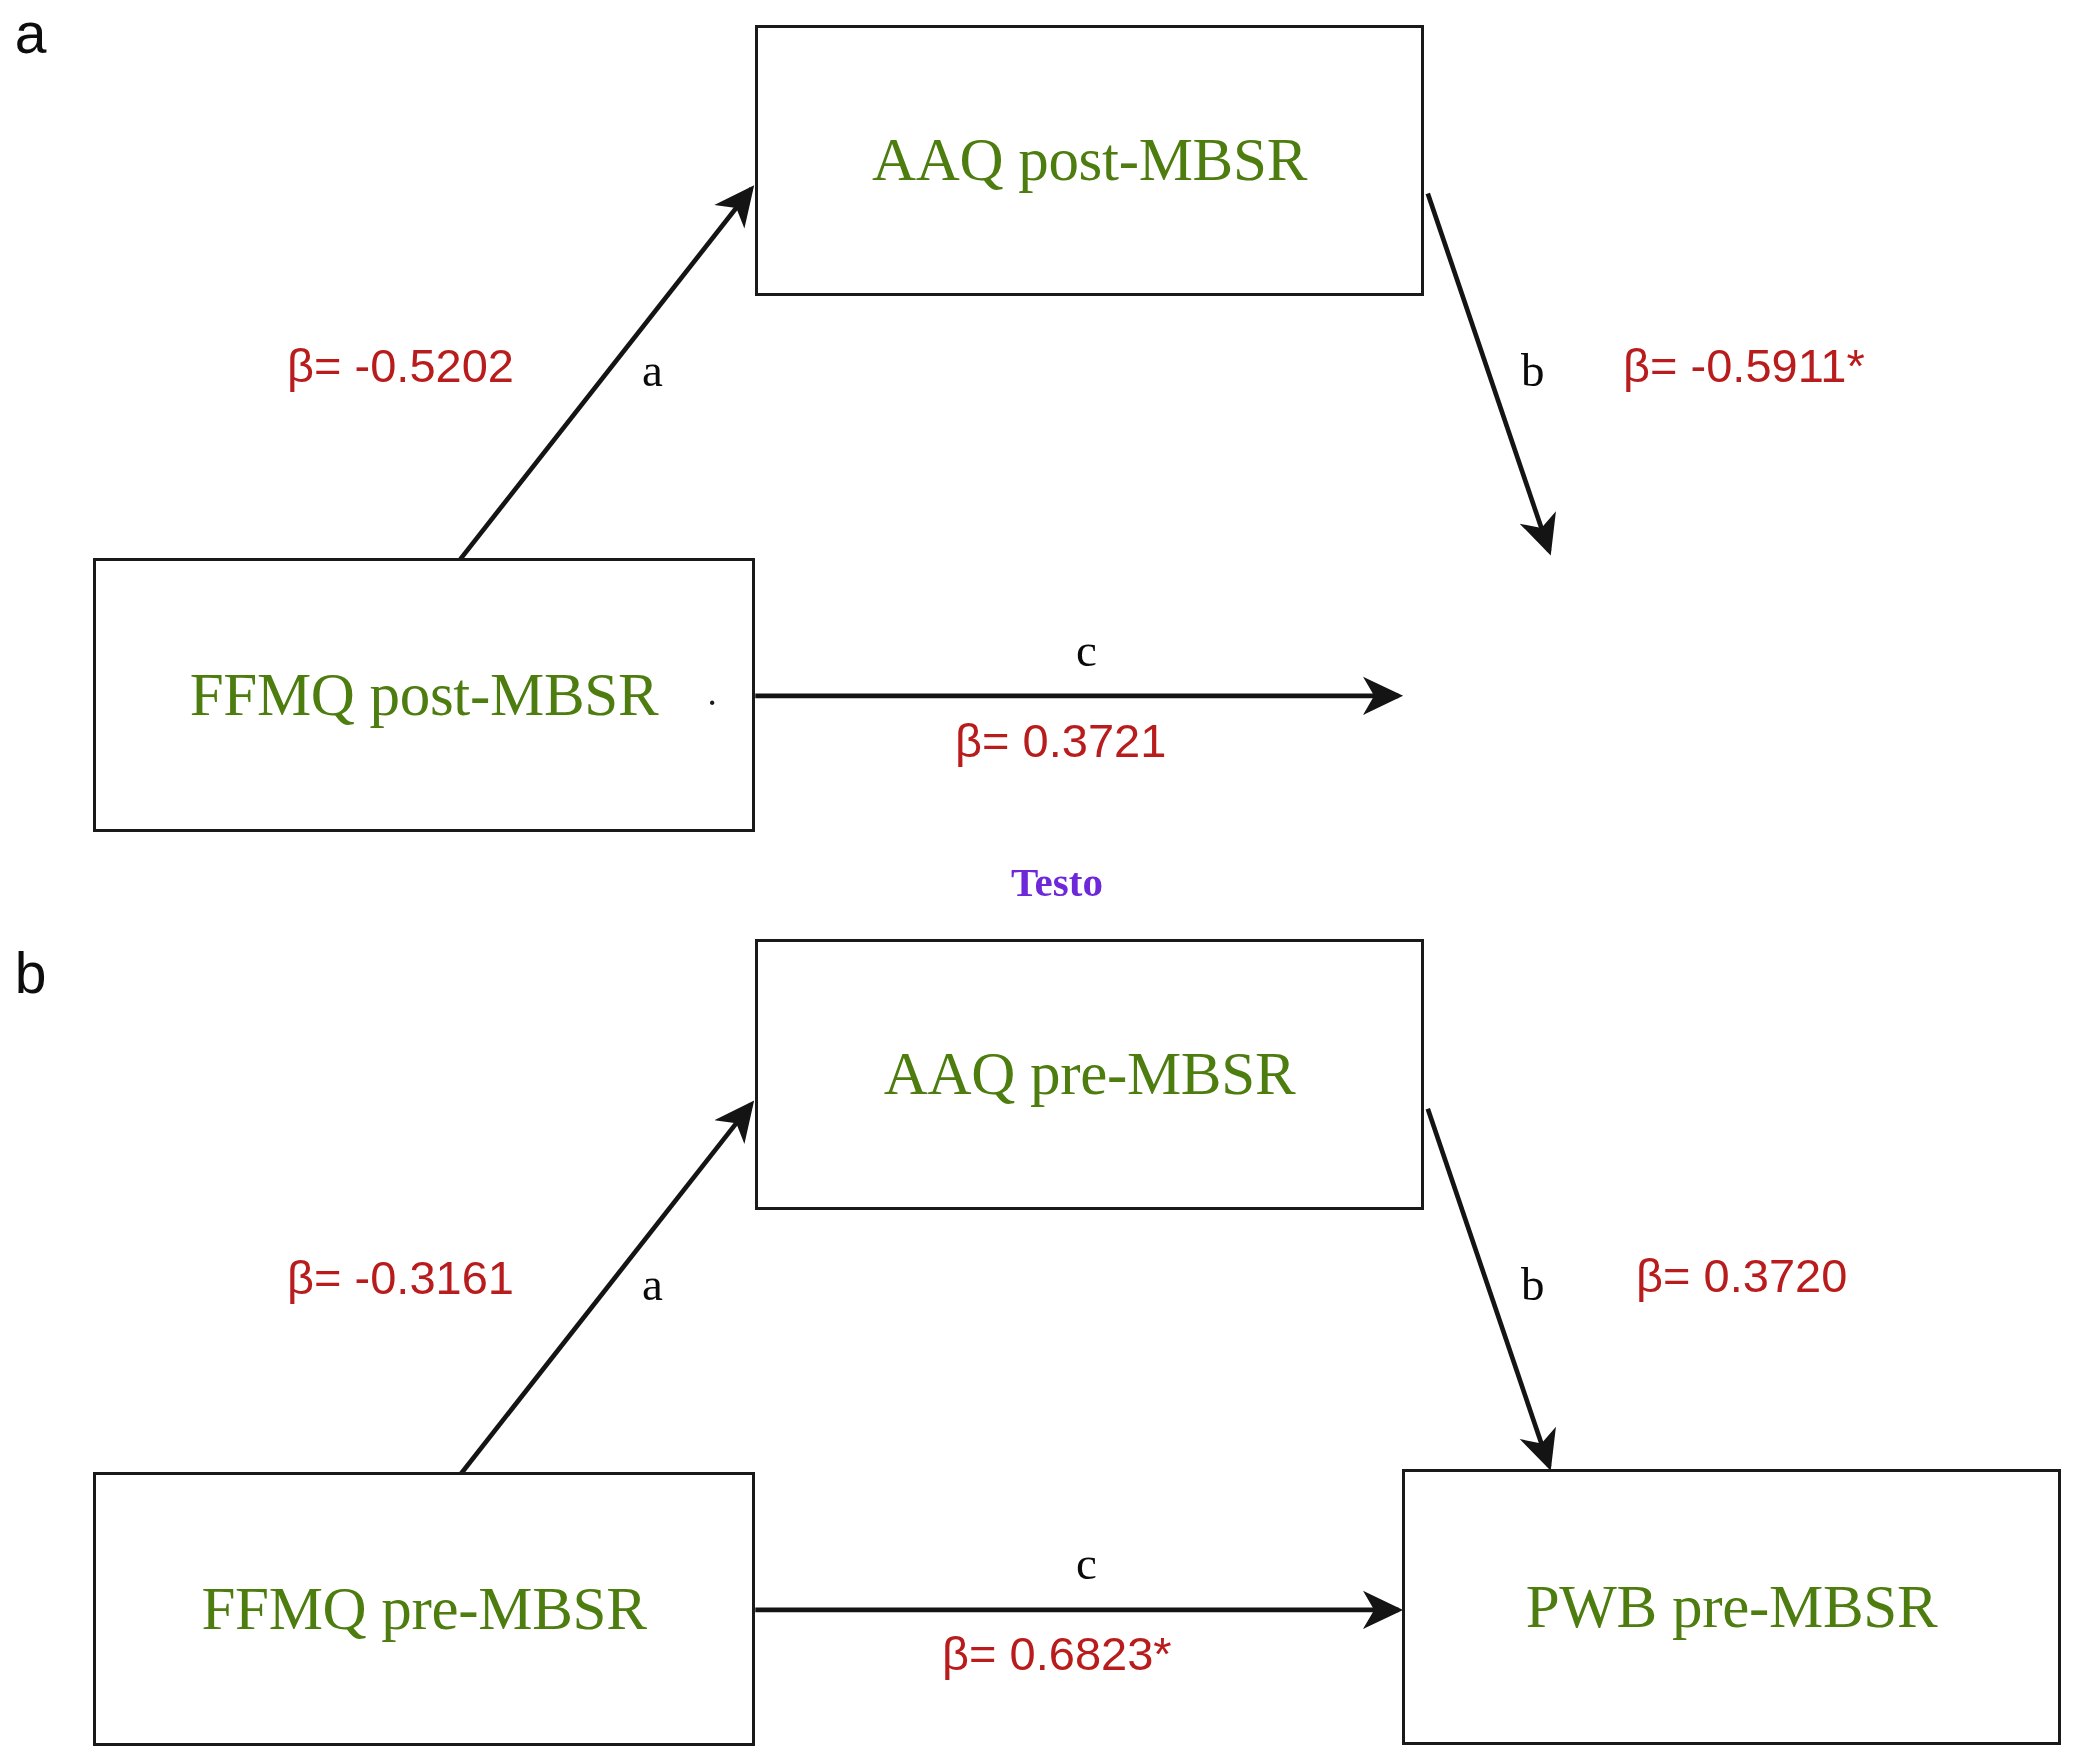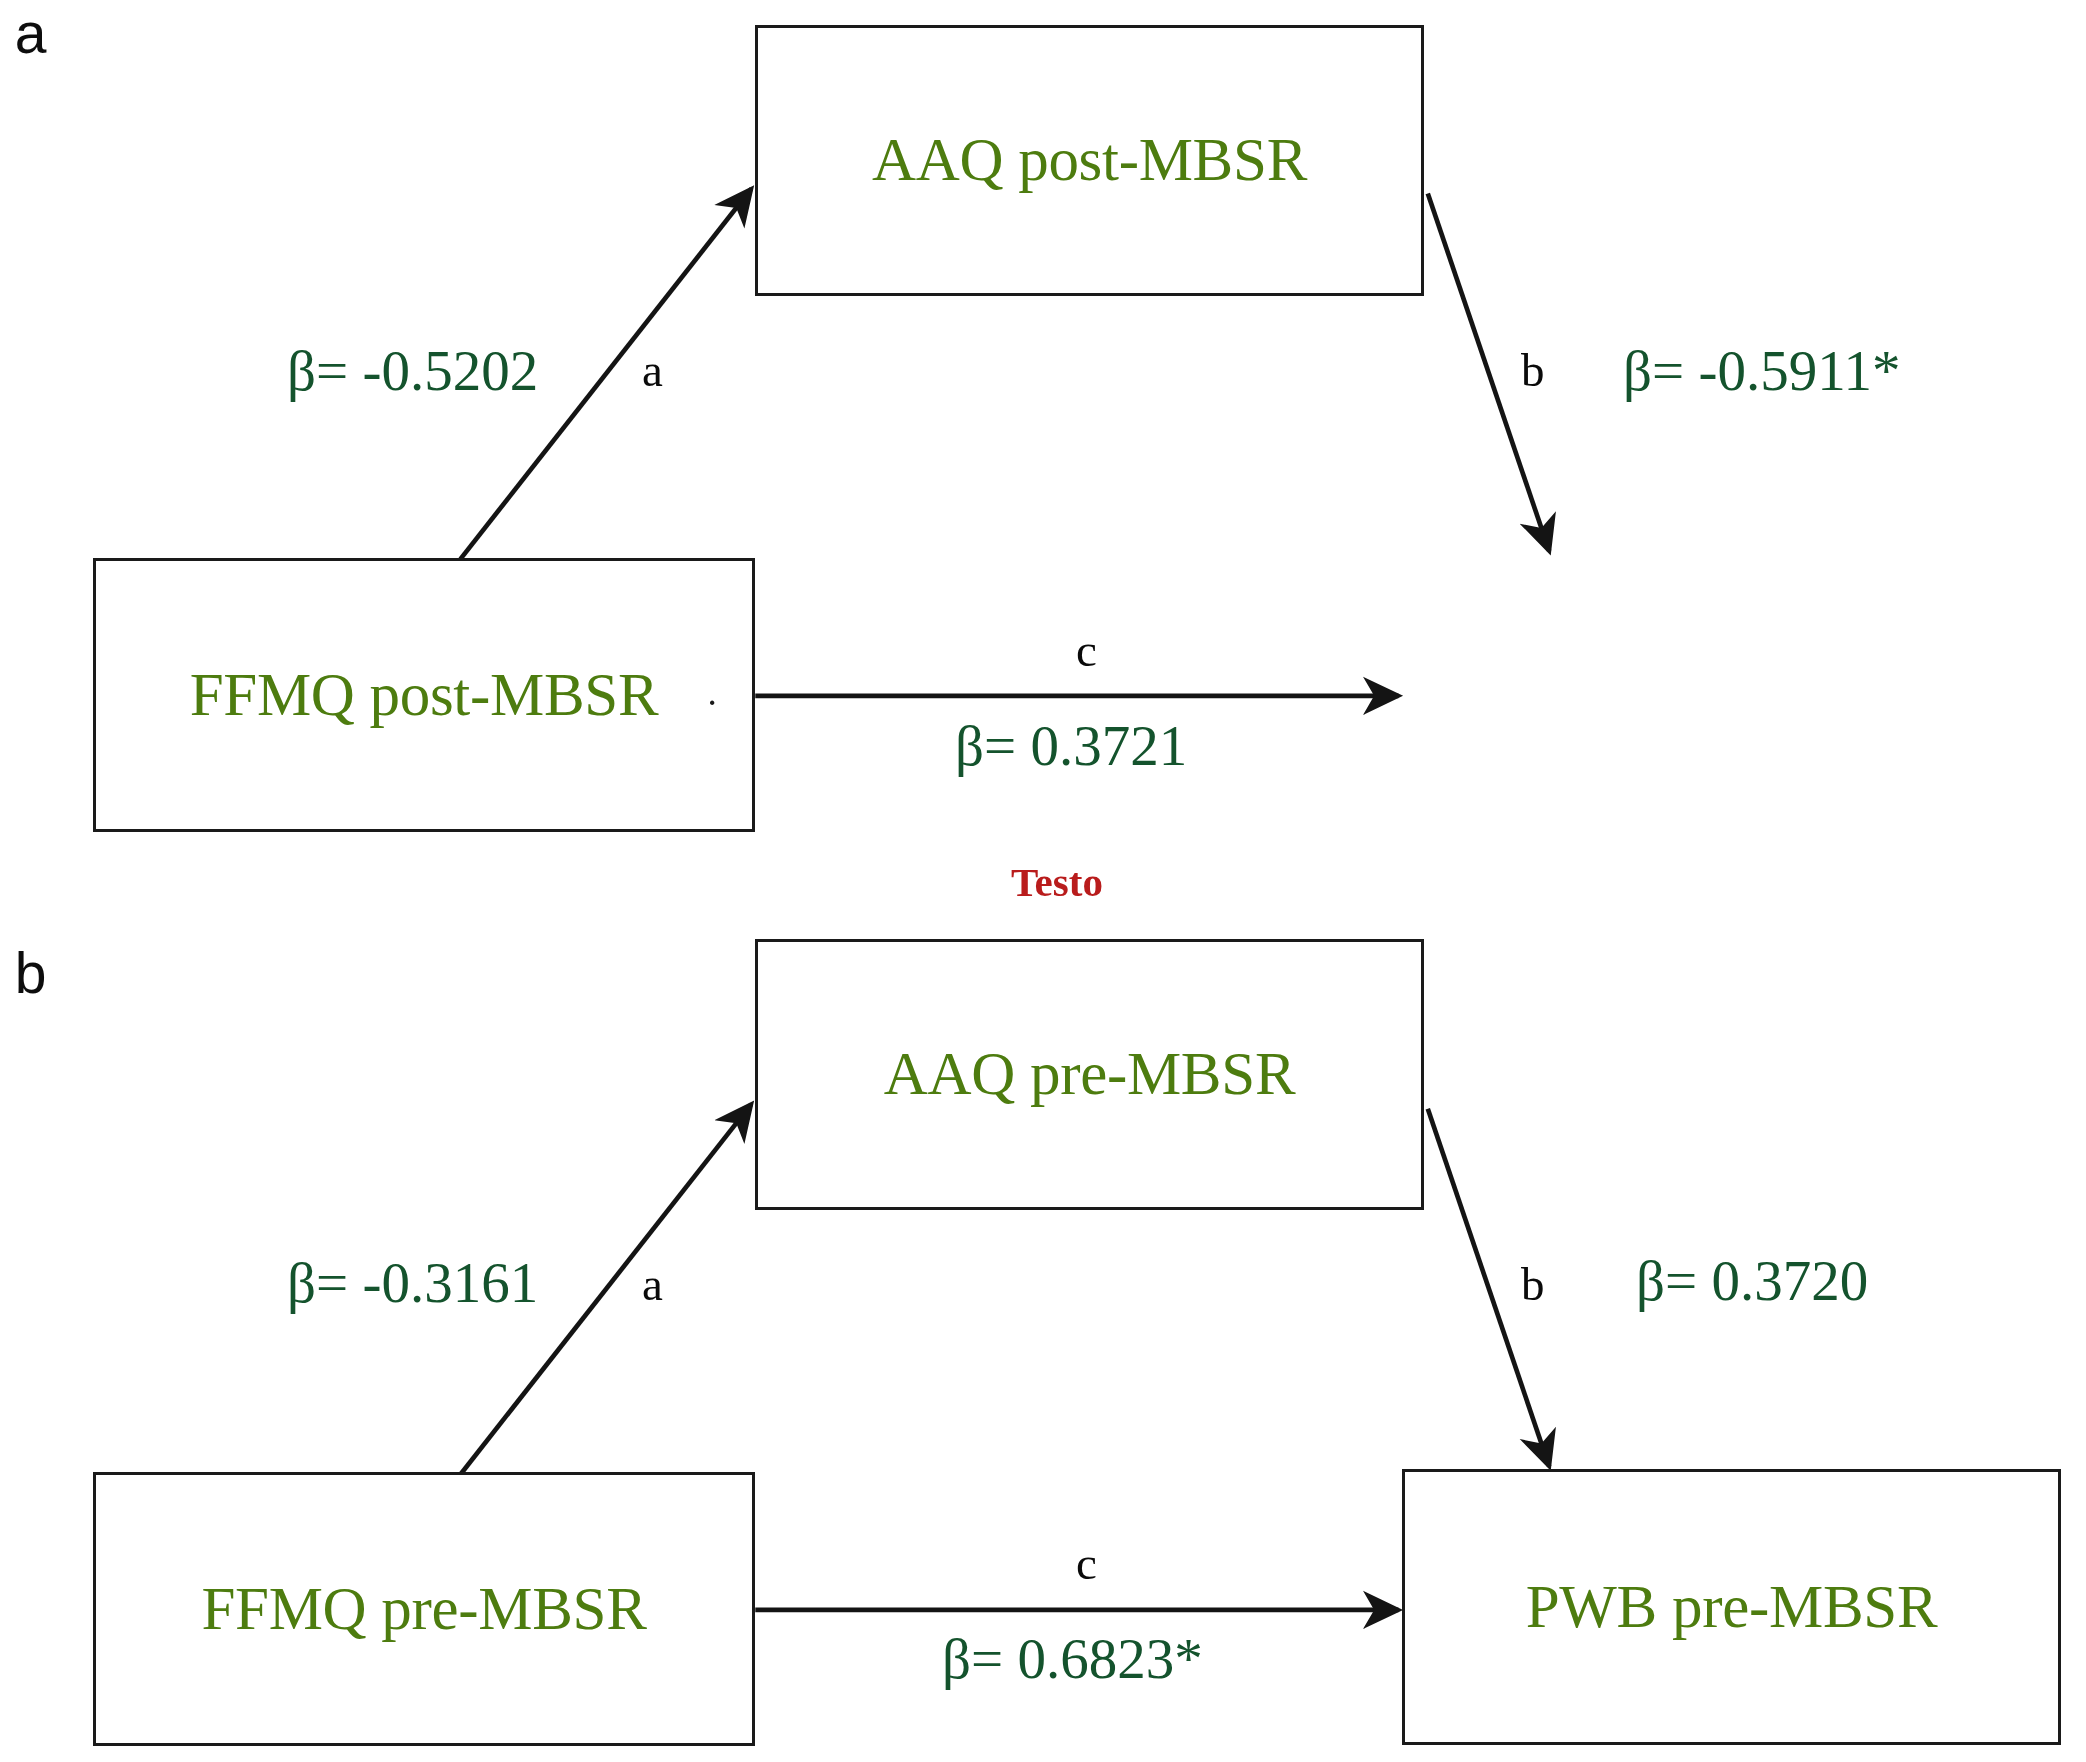--- a/index.html
+++ b/index.html
@@ -44,41 +44,41 @@
   .edge-svg {
     position: absolute;
     left: 0;
     top: 0;
     width: 2087px;
     height: 1762px;
     pointer-events: none;
   }
   .path-label {
     position: absolute;
-    font-family: Liberation Serif, serif;
-    font-size: 57px;
+    font-family: Liberation Sans, sans-serif;
+    font-size: 47px;
     line-height: 1;
-    color: #14532d;
+    color: #b91c1c;
     white-space: nowrap;
   }
   .path-letter {
     position: absolute;
     font-family: "Liberation Serif", "DejaVu Serif", serif;
     font-size: 47px;
     line-height: 1;
     color: #0a0a0a;
     white-space: nowrap;
   }
   .center-caption {
     position: absolute;
     font-family: "Liberation Serif", "DejaVu Serif", serif;
     font-size: 41px;
     font-weight: bold;
     line-height: 1;
-    color: #b91c1c;
+    color: #6d28d9;
     white-space: nowrap;
   }
   .dot-mark {
     position: absolute;
     font-family: "Liberation Serif", "DejaVu Serif", serif;
     font-size: 37px;
     color: #1a1a1a;
   }
 </style>
 </head>

